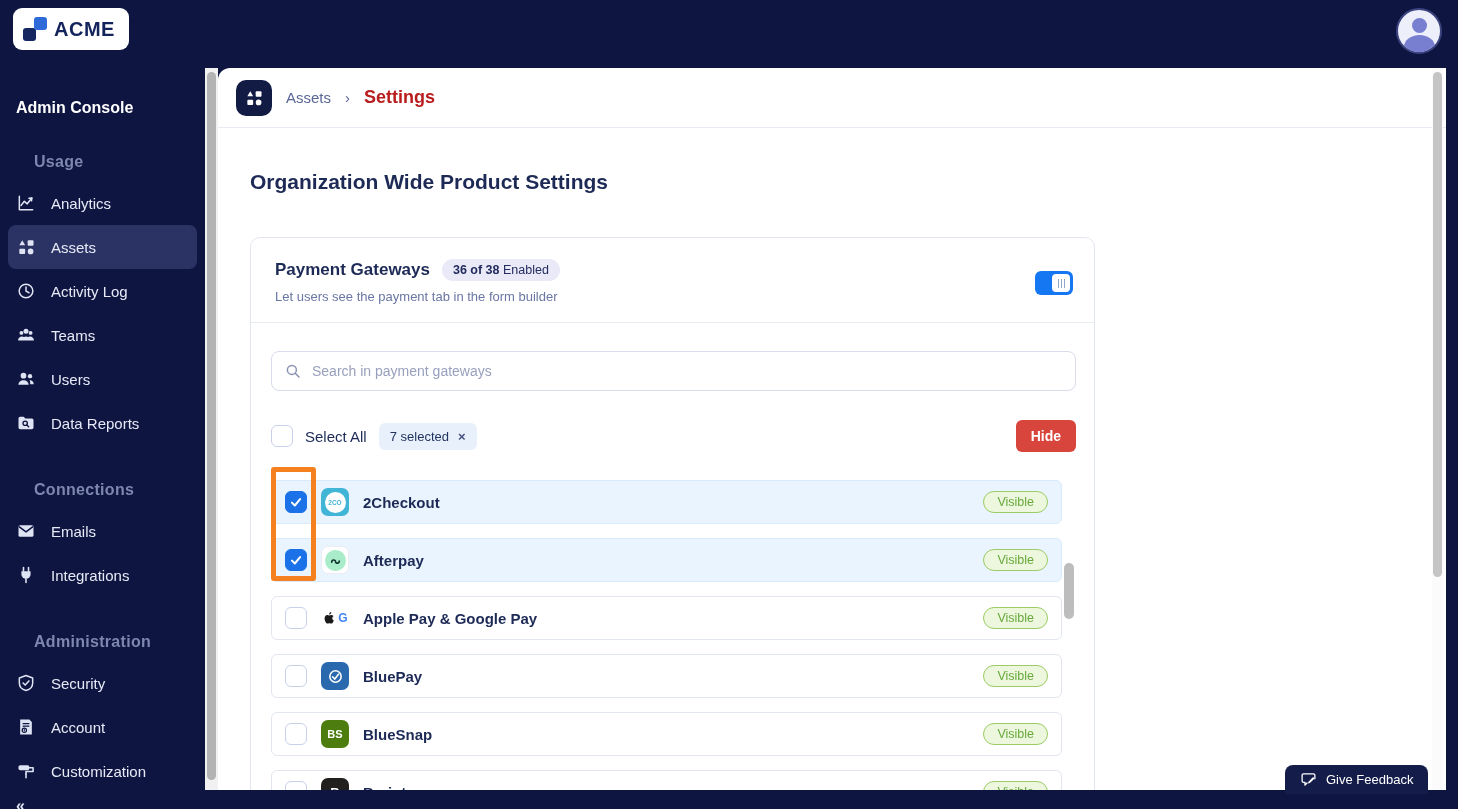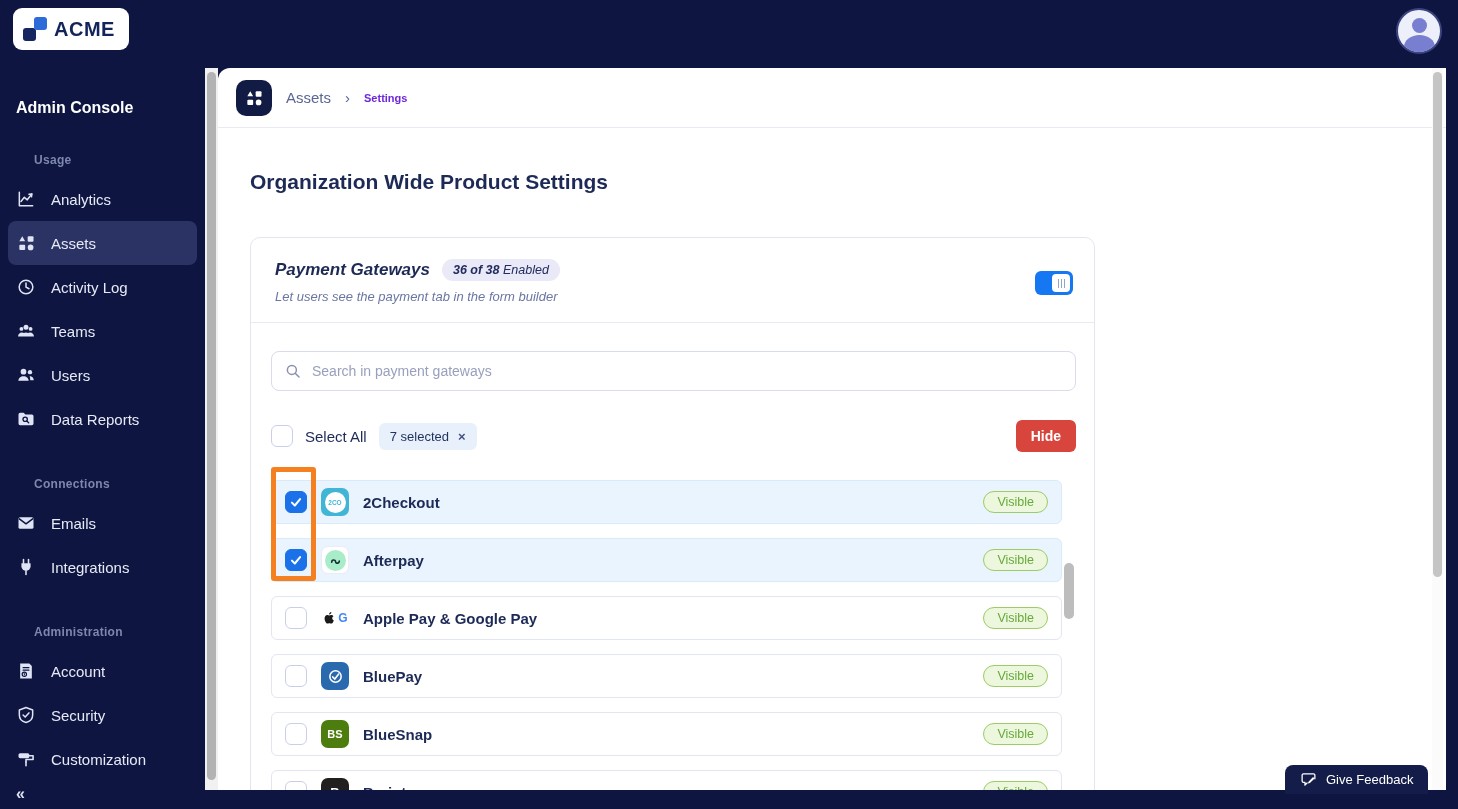--- a/index.html
+++ b/index.html
@@ -12,21 +12,21 @@
   }
   
   .sidebar { position:absolute; left:0; top:0; width:205px; height:784px; background:#0d1540; z-index:5; }
   .logo { position:absolute; left:13px; top:8px; height:42px; background:#ffffff; border-radius:9px;
           display:flex; align-items:center; gap:7px; padding:0 14px 0 10px; }
   .logo-mark { position:relative; width:24px; height:24px; }
   .logo-sq1 { position:absolute; left:0; bottom:0; width:13px; height:13px; background:#16265e; border-radius:3px; }
   .logo-sq2 { position:absolute; right:0; top:0; width:13px; height:13px; background:#2e6bd9; border-radius:3px; }
   .logo-txt { font-size:20px; font-weight:bold; color:#13235b; letter-spacing:.5px; }
   .sb-title { margin:99px 0 0 16px; color:#ffffff; font-size:16px; font-weight:bold; }
-  .sb-section { margin:36px 0 10px 16px; color:#7e87ad; font-size:12px; font-weight:bold; letter-spacing:.3px;padding-left:18px; }
+  .sb-section { margin:36px 0 10px 16px; color:#7e87ad; font-size:16px; font-weight:bold; letter-spacing:.3px;padding-left:18px; }
   .sb-item { display:flex; align-items:center; gap:15px; height:44px; padding:0 16px; color:#e7eaf6; font-size:15px; cursor:pointer; }
   .sb-item.active { background:#2b3365; border-radius:8px; margin:0 8px; padding:0 8px; }
   .si { width:20px; height:20px; flex:0 0 20px; color:#dfe4f4; }
   .collapse { color:#dfe4f4; font-size:16px; font-weight:bold; margin:4px 0 -6px 16px; letter-spacing:-1px; }
   
   .avatar { position:absolute; left:1396px; top:8px; width:46px; height:46px; border-radius:50%;
             background:#edf0fb; border:2px solid #3c4480; overflow:hidden; z-index:6; }
   .avatar .head { position:absolute; left:14px; top:8px; width:15px; height:15px; border-radius:50%; background:#787fd0; }
   .avatar .body { position:absolute; left:6px; top:25px; width:31px; height:24px; border-radius:50% 50% 0 0; background:#787fd0; }
   
@@ -35,26 +35,26 @@
   .vscroll-right { position:absolute; left:1432px; top:68px; width:11px; height:722px; background:#fbfbfb; z-index:20; }
   .vscroll-right .thumb { position:absolute; left:1px; top:4px; width:9px; height:505px; background:#c5c5c5; border-radius:5px; }
   
   .panel { position:absolute; left:218px; top:68px; width:1228px; height:722px; background:#ffffff;
            border-radius:12px 0 0 0; overflow:hidden; z-index:3; }
   .crumb-bar { height:60px; border-bottom:1px solid #e9ebf3; display:flex; align-items:center; padding-left:18px; gap:14px; }
   .crumb-tile { width:36px; height:36px; background:#111b44; border-radius:10px; display:flex; align-items:center; justify-content:center; }
   .crumb-tile svg { width:20px; height:20px; color:#ffffff; }
   .crumb-parent { color:#5a6694; font-size:15px; cursor:pointer; }
   .crumb-sep { color:#5a6694; font-size:15px; }
-  .crumb-current { color:#6d28d9; font-size:11px; font-weight:bold; }
+  .crumb-current { color:#b91c1c; font-size:18px; font-weight:bold; }
   .page-title { margin:42px 0 0 32px; font-size:21px; font-weight:bold; color:#1d2a56; }
   
   .card { position:absolute; left:32px; top:169px; width:845px; height:640px;
           border:1px solid #e2e6f0; border-radius:10px; background:#ffffff; }
-  .card-head { height:85px; border-bottom:1px solid #e9ebf3; padding:21px 24px 0; position:relative;font-style:italic; }
+  .card-head { height:85px; border-bottom:1px solid #e9ebf3; padding:21px 24px 0; position:relative; }
   .card-title-row { display:flex; align-items:center; gap:12px; }
   .card-title { font-size:17px; font-weight:bold; color:#1d2a56; }
   .count-badge { background:#eae9f7; border-radius:12px; padding:4px 11px; font-size:12.5px; color:#222c5e; }
   .count-badge b { font-weight:bold; }
   .card-sub { margin-top:8px; font-size:13px; color:#6a76a3; }
   .toggle { position:absolute; right:21px; top:33px; width:38px; height:24px; background:#1677f2; border-radius:6px; cursor:pointer; }
   .toggle .knob { position:absolute; right:3px; top:3px; width:18px; height:18px; background:#ffffff; border-radius:4px;
                   display:flex; align-items:center; justify-content:center; gap:2px; }
   .toggle .knob i { display:block; width:1px; height:9px; background:#8fa6c9; }
   .card-body { padding:28px 18px 0 20px; position:relative; }
@@ -171,34 +171,34 @@
     <svg class="si" viewBox="0 0 24 24" fill="none" stroke="currentColor" stroke-width="1.9" stroke-linecap="round">
         <path d="M9 3v4.5M15 3v4.5"></path>
         <path d="M6.5 7.5h11v3.5a5.5 5.5 0 01-11 0z" fill="currentColor" stroke="none"></path>
         <path d="M12 16.5V21"></path>
       </svg>
     <span>Integrations</span>
   </div>
 
   <div class="sb-section">Administration</div>
   <div class="sb-item">
+    <svg class="si" viewBox="0 0 24 24" fill="none" stroke="currentColor" stroke-width="1.8" stroke-linecap="round" stroke-linejoin="round">
+        <path d="M12 3l8 3v6c0 5-3.5 8-8 9-4.5-1-8-4-8-9V6z"></path>
+        <path d="M8.5 12l2.5 2.5 4.5-5"></path>
+      </svg>
+    <span>Security</span>
+  </div>
+  <div class="sb-item">
     <svg class="si" viewBox="0 0 24 24">
         <path fill="currentColor" d="M5 3h11l3 3v15H5z"></path>
         <path d="M8.5 8h7M8.5 11h7" stroke="#0d1540" stroke-width="1.4" stroke-linecap="round"></path>
         <circle cx="10" cy="16" r="2.6" fill="none" stroke="#0d1540" stroke-width="1.4"></circle>
         <path d="M10 14.6v2.8" stroke="#0d1540" stroke-width="1.2"></path>
       </svg>
     <span>Account</span>
-  </div>
-  <div class="sb-item">
-    <svg class="si" viewBox="0 0 24 24" fill="none" stroke="currentColor" stroke-width="1.8" stroke-linecap="round" stroke-linejoin="round">
-        <path d="M12 3l8 3v6c0 5-3.5 8-8 9-4.5-1-8-4-8-9V6z"></path>
-        <path d="M8.5 12l2.5 2.5 4.5-5"></path>
-      </svg>
-    <span>Security</span>
   </div>
   <div class="sb-item">
     <svg class="si" viewBox="0 0 24 24" fill="none" stroke="currentColor" stroke-width="1.9" stroke-linecap="round" stroke-linejoin="round">
         <rect x="3" y="5" width="13" height="6" rx="2" fill="currentColor" stroke="none"></rect>
         <path d="M16 8h4.5v4.5H12v3"></path>
         <path d="M12 15.5V20"></path>
       </svg>
     <span>Customization</span>
   </div>
 

